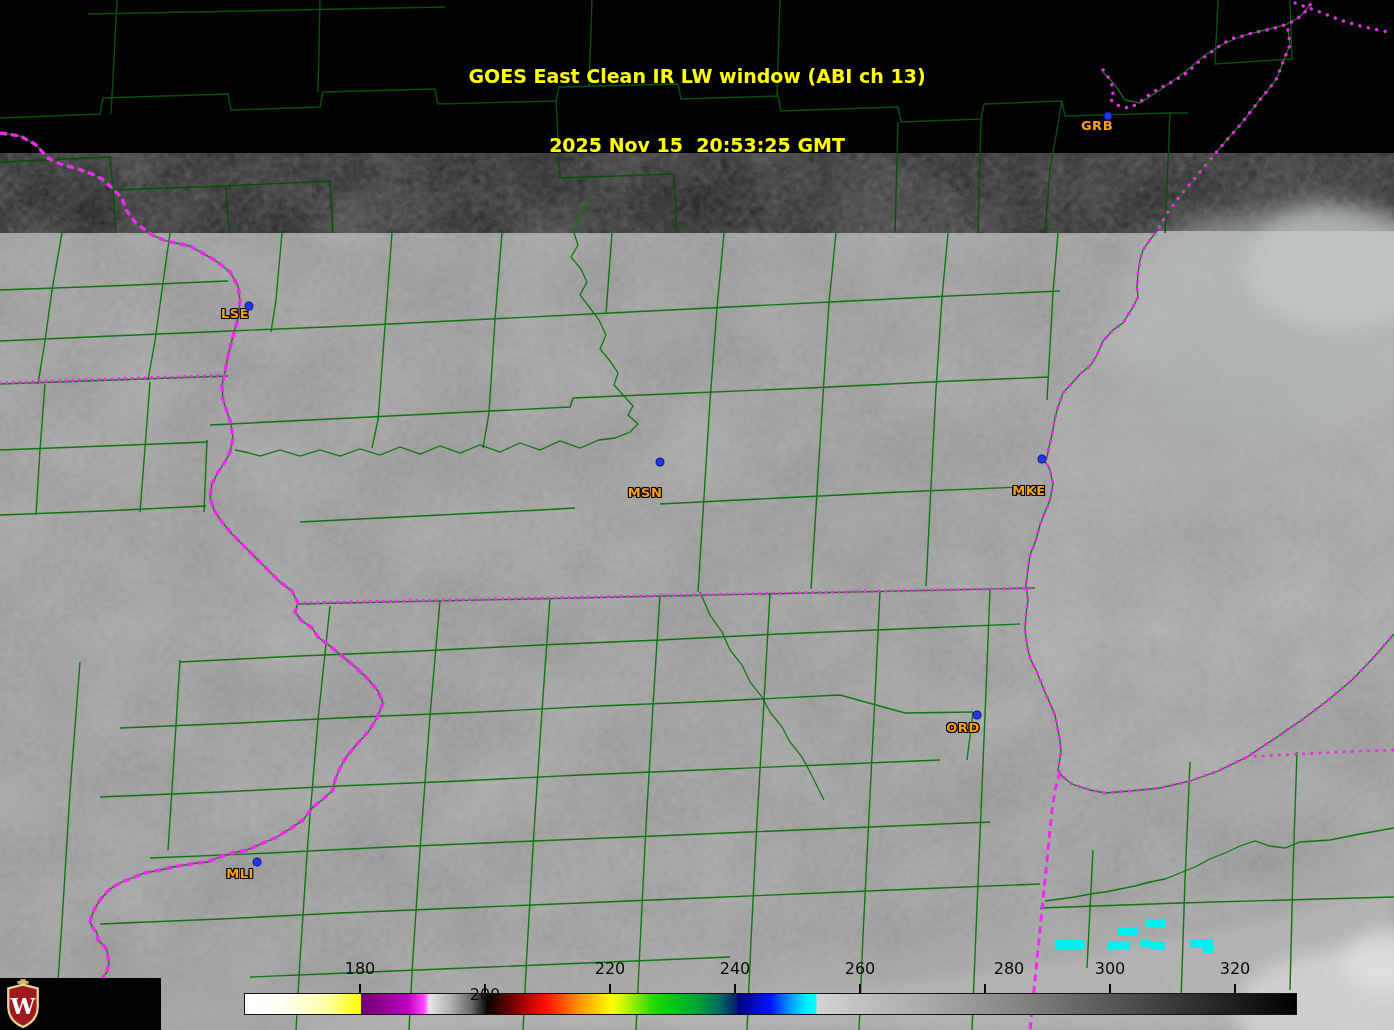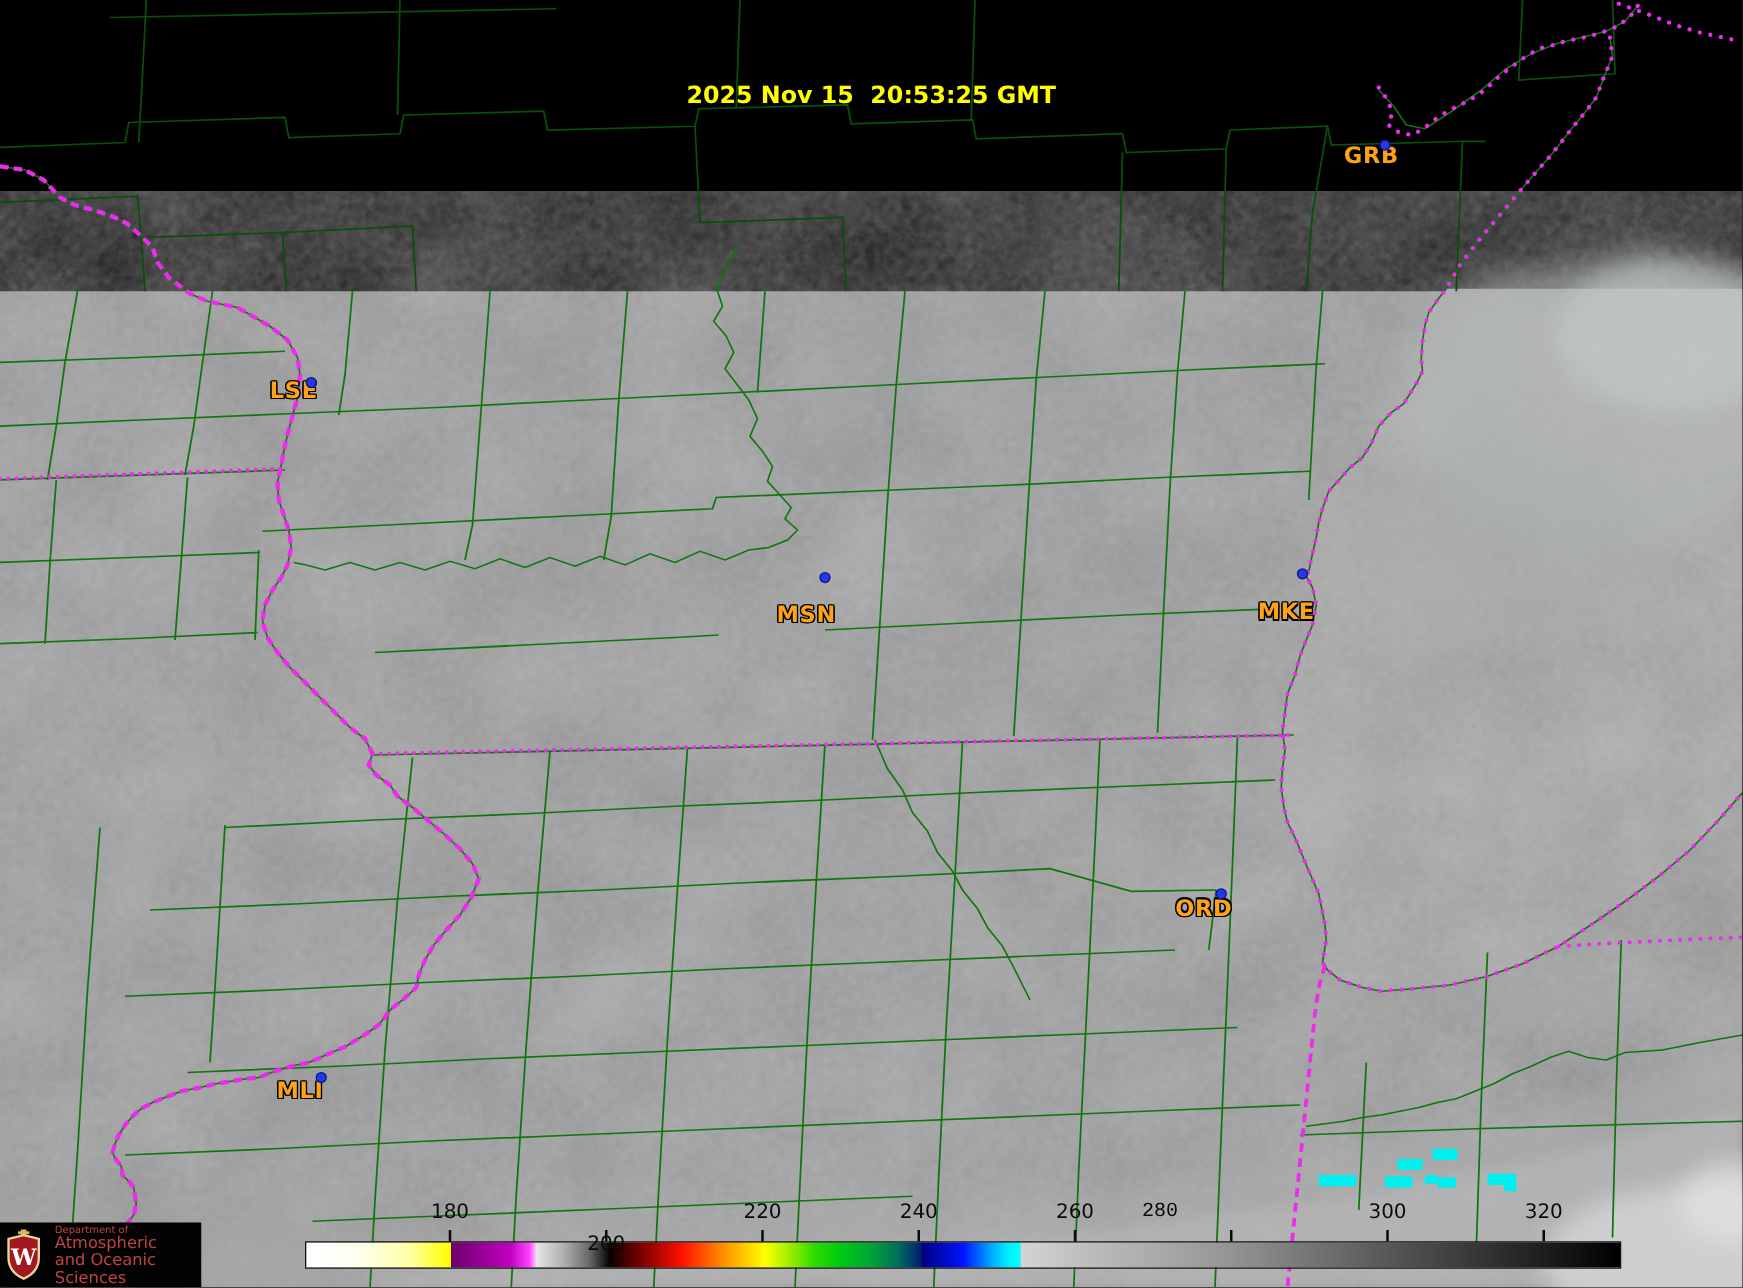--- a/index.html
+++ b/index.html
@@ -2,21 +2,21 @@
 <html><head>
 <meta charset="utf-8">
 <style>
   html,body{margin:0;padding:0;background:#000;}
   .canvas{position:relative;width:1394px;height:1030px;background:#000;overflow:hidden;
           font-family:"DejaVu Sans","Liberation Sans",sans-serif;}
   .map-svg{position:absolute;left:0;top:0;z-index:1;}
   .title{position:absolute;left:0;top:19px;width:100%;text-align:center;z-index:6;
          color:#ffff00;font-weight:bold;font-size:19px;line-height:23px;white-space:pre;}
   .station{position:absolute;transform:translate(-50%,-50%);z-index:4;color:#ffa216;
-           font-size:18px;font-weight:bold;letter-spacing:0.5px;
+           font-size:13px;font-weight:bold;letter-spacing:0.5px;
            text-shadow:-1px -1px 0 #000,1px -1px 0 #000,-1px 1px 0 #000,1px 1px 0 #000,
                        0 -1px 0 #000,0 1px 0 #000,-1px 0 0 #000,1px 0 0 #000;}
   .stadot{position:absolute;width:7px;height:7px;border-radius:50%;z-index:4;
           transform:translate(-50%,-50%);background:#2438e8;box-shadow:0 0 0 1px #0a1680;}
   .cbar{position:absolute;left:244px;top:993px;width:1053px;height:22px;z-index:5;
         border:1px solid #141414;box-sizing:border-box;
         background:linear-gradient(to right,
           #ffffff 0%,#fffff0 4%,#ffffa0 8%,#ffff30 10%,#ffff00 11%,
           #6f006f 11.05%,#90008e 13%,#c000c0 15.5%,#ff44ff 17%,#ffaaff 17.4%,
           #e6e6e6 17.5%,#b2b2b2 19.5%,#6a6a6a 21.5%,#050505 23.1%,
@@ -174,20 +174,21 @@
     <polyline stroke-width="3.2" stroke-dasharray="0.1 6.5" stroke-linecap="round" points="298,603 1035,588"></polyline>
     <polyline stroke-width="3.4" stroke-dasharray="0.1 8.5" stroke-linecap="round" points="1288,30 1290,45 1283,62 1277,78 1268,90 1258,102 1248,115 1240,125 1225,142 1210,160 1195,178 1180,196 1168,212 1157,231 1150,240 1143,250 1140,260 1138,273 1137,287 1138,297 1133,307 1123,323 1113,330 1103,341 1097,355 1090,366 1080,374 1073,382 1063,393 1058,407 1055,418 1053,430 1050,443 1047,457 1045,461 1050,470 1053,484 1050,500 1045,512 1040,525 1036,540 1030,555 1028,570 1026,585 1028,600 1026,615 1025,630 1027,645 1030,658 1036,670 1045,692 1055,715 1060,740 1061,752 1058,770 1062,776 1072,784 1090,790 1105,793 1130,791 1160,788 1190,781 1218,771 1247,757 1277,737 1303,719 1327,701 1352,680 1374,657 1394,634"></polyline>
     <polyline stroke-width="3.4" stroke-dasharray="0.1 8.5" stroke-linecap="round" points="1103,70 1108,77 1112,85 1113,93 1110,99 1115,104 1122,107 1130,108 1140,102 1150,94 1160,88 1170,83 1179,78 1188,72 1196,64 1203,58 1210,53 1218,47 1226,42 1234,38 1243,36 1252,33 1262,31 1272,29 1281,26 1290,23 1298,18 1305,12 1310,5 1312,0"></polyline>
     <polyline stroke-width="3.4" stroke-dasharray="0.1 8.5" stroke-linecap="round" points="1295,3 1320,12 1340,20 1360,26 1378,30 1393,33"></polyline>
     <polyline stroke-width="3" stroke-dasharray="7 5" points="1060,772 1055,790 1052,810 1050,830 1048,850 1046,870 1044,890 1042,910 1040,930 1038,950 1036,970 1034,990 1032,1010 1030,1030"></polyline>
     <polyline stroke-width="3.2" stroke-dasharray="0.1 8" stroke-linecap="round" points="1247,757 1280,755 1320,753 1360,751 1394,750"></polyline>
   </g>
 </svg>
 
 <div class="title">
+  <div>GOES East Clean IR LW window (ABI ch 13)</div>
   <div>2025 Nov 15  20:53:25 GMT</div>
 </div>
 
 <div id="stations">
       <div class="station" style="left: 1097px; top: 125px;">GRB</div>
       <div class="stadot" style="left: 1108px; top: 116px;"></div>
       <div class="station" style="left: 235px; top: 313px;">LSE</div>
       <div class="stadot" style="left: 249px; top: 306px;"></div>
       <div class="station" style="left: 645px; top: 472px; margin-top: 20px;">MSN</div>
       <div class="stadot" style="left: 660px; top: 462px;"></div>
@@ -204,35 +205,30 @@
       <div class="cbar-label" style="left: 360px;">180</div>
       <div class="cbar-tick" style="left: 360px;"></div>
       <div class="cbar-label" style="left: 485px; margin-top: 26px;">200</div>
       <div class="cbar-tick" style="left: 485px;"></div>
       <div class="cbar-label" style="left: 610px;">220</div>
       <div class="cbar-tick" style="left: 610px;"></div>
       <div class="cbar-label" style="left: 735px;">240</div>
       <div class="cbar-tick" style="left: 735px;"></div>
       <div class="cbar-label" style="left: 860px;">260</div>
       <div class="cbar-tick" style="left: 860px;"></div>
-      <div class="cbar-label" style="left: 928px; font-family: Liberation Mono, monospace;">280</div>
+      <div class="cbar-label" style="left: 1009px;">280</div>
       <div class="cbar-tick" style="left: 985px;"></div>
       <div class="cbar-label" style="left: 1110px;">300</div>
       <div class="cbar-tick" style="left: 1110px;"></div>
       <div class="cbar-label" style="left: 1235px;">320</div>
       <div class="cbar-tick" style="left: 1235px;"></div>
     </div>
 
 <div class="logo">
   <svg width="46" height="50" viewBox="0 0 50 54">
     <rect x="22" y="0" width="6" height="7" fill="#d8b858"></rect>
     <rect x="19" y="2" width="12" height="3" fill="#d8b858"></rect>
     <path d="M25,6 L41,10 L41,30 Q41,45 25,52 Q9,45 9,30 L9,10 Z" fill="#a01820" stroke="#e8d49a" stroke-width="2.5"></path>
     <text x="25" y="38" text-anchor="middle" fill="#ffffff" font-family="DejaVu Serif, serif" font-size="24" font-weight="bold">W</text>
   </svg>
-  <div class="logo-text">
-    <div class="logo-dept">Department of</div>
-    <div class="logo-name">Atmospheric</div>
-    <div class="logo-name">and Oceanic Sciences</div>
-  </div>
 </div>
 
 </div>
 
 </body></html>

